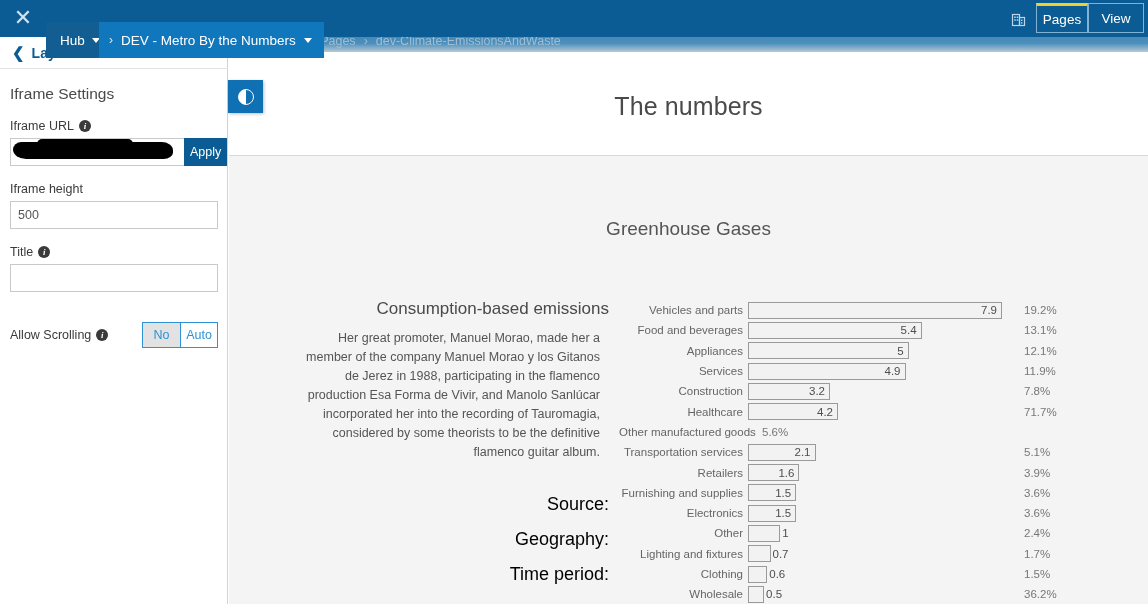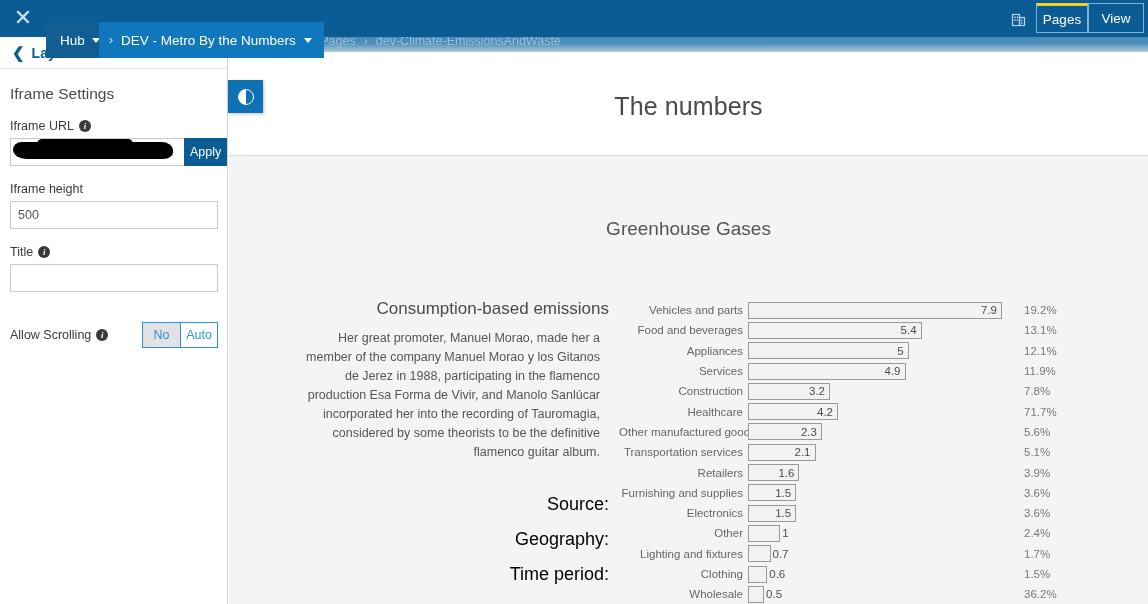--- a/index.html
+++ b/index.html
@@ -381,23 +381,20 @@
             </div>
             <div class="chart-row">
               <div class="row-label">Healthcare</div>
               <div class="bar-wrap">
                 <div class="bar" style="width: 90.0253px;">4.2</div>
               </div>
               <div class="pct">71.7%</div>
             </div>
             <div class="chart-row">
               <div class="row-label">Other manufactured goods</div>
-              <div class="bar-wrap">
-                <div class="bar" style="width: 73.9494px;">2.3</div>
-              </div>
               <div class="pct">5.6%</div>
             </div>
             <div class="chart-row">
               <div class="row-label">Transportation services</div>
               <div class="bar-wrap">
                 <div class="bar" style="width: 67.519px;">2.1</div>
               </div>
               <div class="pct">5.1%</div>
             </div>
             <div class="chart-row">

